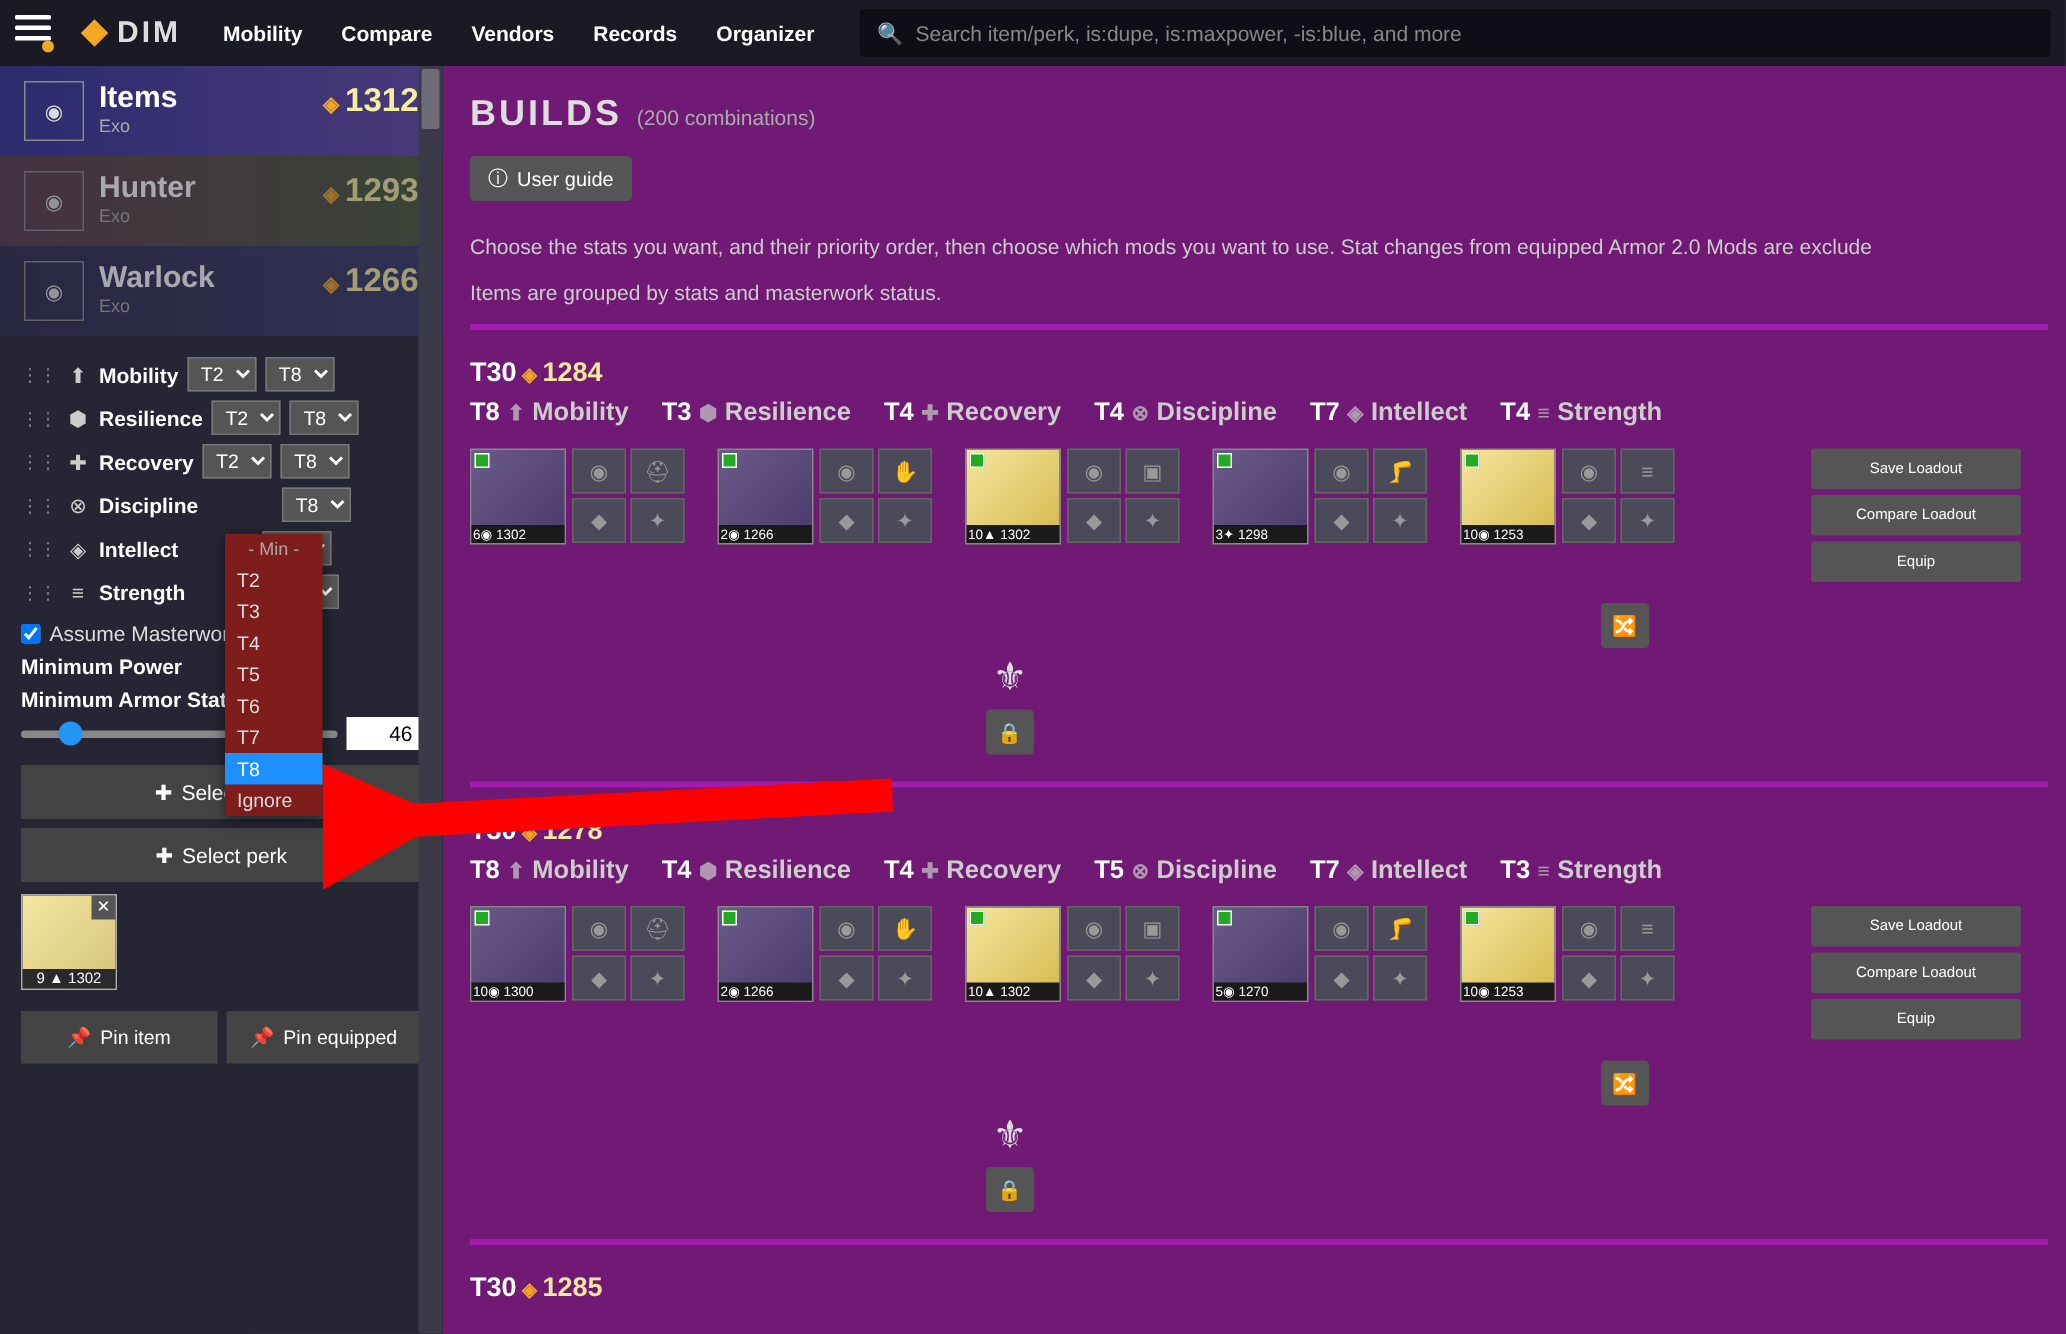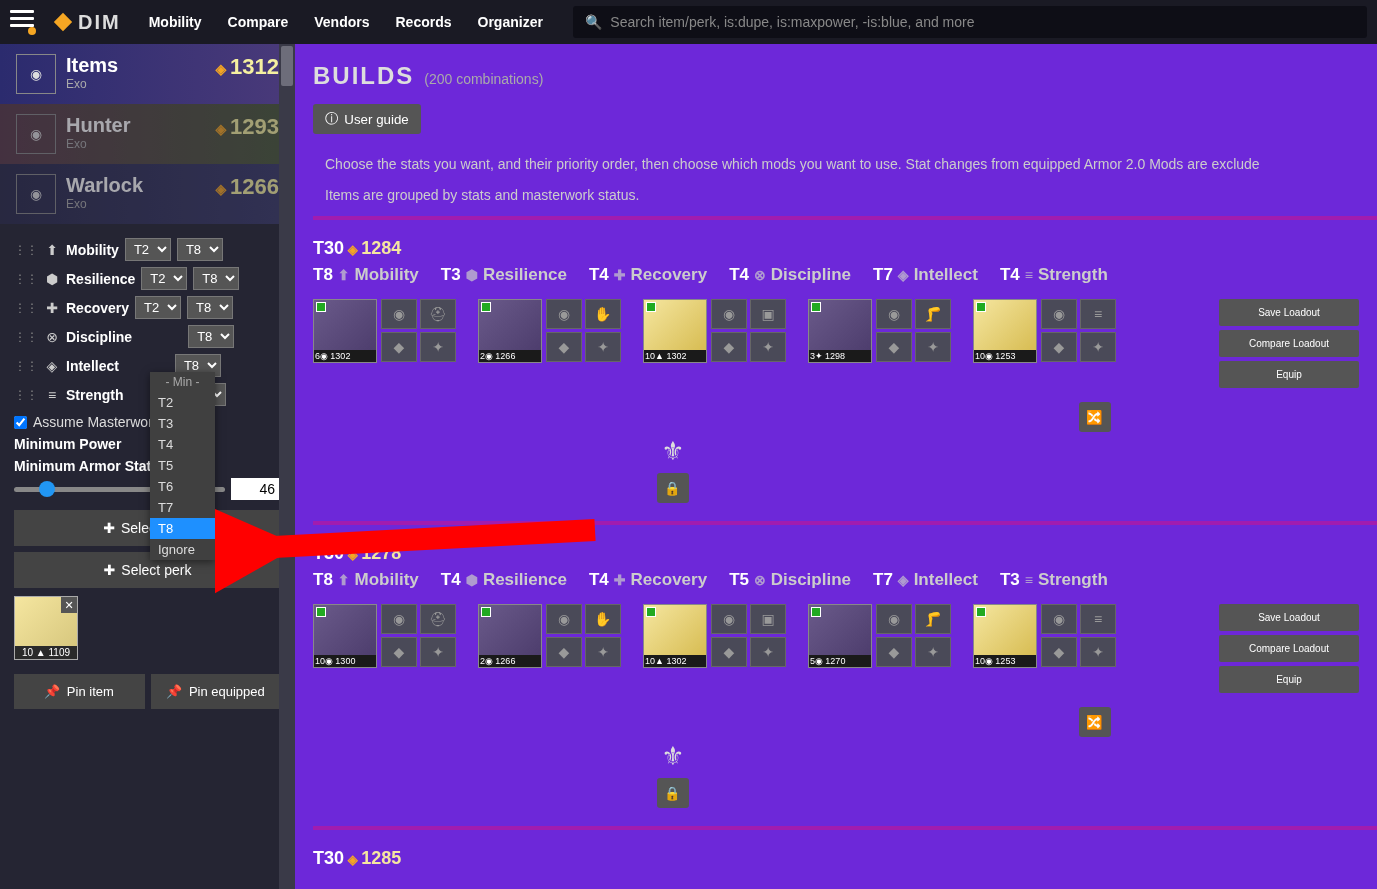--- a/index.html
+++ b/index.html
@@ -13,21 +13,21 @@
 .logo { display:flex; align-items:center; gap:4px; font-weight:bold; font-size:20px; letter-spacing:2px;}
 .nav-links { display:flex; gap:22px; margin-left:8px;}
 .nav-link { color:#fff; font-weight:600; cursor:pointer; padding:10px 2px; }
 .nav-link.active { color:#f5a623; border-bottom:3px solid #f5a623; }
 .search { flex:1; background:#0e0e16; border-radius:3px; padding:8px 12px; color:#888; margin-left:10px; display:flex; align-items:center; gap:8px;}
 
 .main { display:flex; height:calc(100vh - 44px); }
 .sidebar { width:295px; background:#252533; overflow-y:auto; position:relative; }
 .scrollbar-track{position:absolute;right:0;top:0;width:16px;bottom:0;background:#3a3a48;}
 .scrollbar-thumb{width:12px;margin:2px auto;height:40px;background:#6d6d7a;border-radius:2px;}
-.content { flex:1; background:#6d28d9; overflow-y:auto; padding:18px 0 0 18px; }
+.content { flex:1; background:#701a75; overflow-y:auto; padding:18px 12px 0 18px; }
 
 
 .char-card{padding:10px 16px;display:flex;justify-content:space-between;align-items:flex-start;position:relative;}
 .char-card.titan{background:linear-gradient(90deg,#2b2b6e,#4a3a7a);}
 .char-card.hunter{background:linear-gradient(90deg,#5a3a4a,#4a5a3a);opacity:0.6;}
 .char-card.warlock{background:linear-gradient(90deg,#2a2a4a,#3a3a6a);opacity:0.6;}
 .char-badge{width:40px;height:40px;border:1px solid #888;display:flex;align-items:center;justify-content:center;margin-right:10px;}
 .char-left{display:flex;}
 .char-name{font-size:20px;color:#fff;font-weight:600;}
 .char-race{font-size:12px;color:#aaa;}
@@ -36,21 +36,21 @@
 
 
 .stats-panel{padding:8px 14px;}
 .stat-row{display:flex;align-items:center;gap:6px;margin:6px 0;}
 .grip{color:#888;font-size:12px;}
 .stat-icon{width:16px;text-align:center;color:#ccc;}
 .stat-label{color:#fff;font-weight:600;flex:0 0 auto;}
 .sel{background:#555;color:#fff;border:1px solid #777;padding:2px 4px;font-size:13px;}
 
 
-.dropdown-open{position:absolute;left:150px;top:328px;width:65px;background:#404040;z-index:50;box-shadow:0 2px 8px rgba(0,0,0,0.5);}
+.dropdown-open{position:absolute;left:150px;top:312px;width:65px;background:#7f1d1d;z-index:50;box-shadow:0 2px 8px rgba(0,0,0,0.5);}
 .dropdown-open .opt{padding:3px 8px;color:#ddd;cursor:pointer;font-size:13px;}
 .dropdown-open .opt.head{color:#aaa;font-size:12px;text-align:center;}
 .dropdown-open .opt.sel-opt{background:#1e90ff;color:#fff;}
 
 .chk-row{display:flex;align-items:center;gap:6px;margin:8px 0 4px;}
 .slider-label{color:#fff;font-weight:600;margin-top:6px;}
 .slider-row{display:flex;align-items:center;gap:6px;margin:4px 0 10px;}
 .slider-track{flex:1;height:5px;background:#888;border-radius:3px;position:relative;}
 .slider-thumb{width:16px;height:16px;background:#2196f3;border-radius:50%;position:absolute;top:-6px;}
 .slider-val{width:50px;background:#fff;color:#000;padding:3px 6px;text-align:right;}
@@ -60,21 +60,21 @@
 .pin-row .big-btn{font-size:13px;flex:1;}
 
 .pinned-item{width:64px;height:64px;background:linear-gradient(135deg,#f5e6a0,#d4c47a);border:1px solid #aaa;position:relative;margin:8px 0;}
 .pinned-item .close{position:absolute;top:0;right:0;width:16px;height:16px;background:#555;color:#fff;text-align:center;font-size:11px;line-height:16px;}
 .pinned-item .pwr{position:absolute;bottom:0;left:0;right:0;background:#2a2a2a;color:#fff;font-size:10px;text-align:center;padding:1px;}
 
 
 h1{font-size:24px;letter-spacing:2px;display:inline;}
 .build-count{color:#aaa;font-size:14px;margin-left:6px;}
 .guide-btn{background:#555;color:#fff;border:none;padding:6px 12px;border-radius:3px;margin:14px 0;cursor:pointer;display:inline-flex;gap:6px;align-items:center;}
-.intro{color:#ccc;margin:6px 12px 10px;line-height:1.5;}
+.intro{color:#ccc;margin:6px 0 10px;line-height:1.5;}
 
 .build-row{border-top:4px solid #a21caf;padding:18px 0;}
 .build-header{font-size:18px;font-weight:700;color:#fff;margin-bottom:6px;}
 .build-header .pwr{color:#f5e6a0;}
 .build-header .pwr::before{content:" ◈ ";color:#f5a623;font-size:13px;}
 .build-stats{display:flex;gap:22px;margin-bottom:14px;flex-wrap:wrap;}
 .bstat{color:#ccc;font-size:17px;font-weight:600;display:flex;align-items:center;gap:5px;}
 .bstat .tier{color:#fff;}
 .bstat-icon{font-size:14px;opacity:0.7;}
 
@@ -220,21 +220,21 @@
             <div class="slider-thumb" style="left:12%"></div>
           </div>
         <div class="slider-val">46</div>
       </div>
 
       <button class="big-btn">✚ <span>Select from</span></button>
       <button class="big-btn">✚ <span>Select perk</span></button>
 
       <div class="pinned-item">
         <div class="close">✕</div>
-        <div class="pwr">10 ▲ 1109</div>
+        <div class="pwr">9 ▲ 1302</div>
       </div>
 
       <div class="pin-row">
         <button class="big-btn">📌 <span>Pin item</span></button>
         <button class="big-btn">📌 <span>Pin equipped</span></button>
       </div>
     </div>
 
     <div class="dropdown-open" id="dropdown-open">
         <div class="opt head">- Min -</div>

